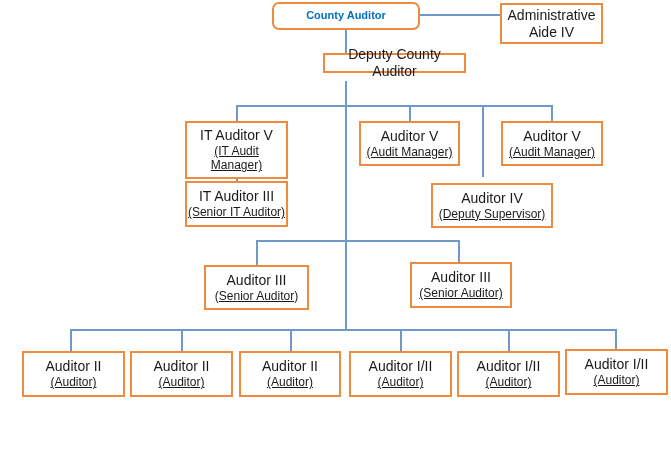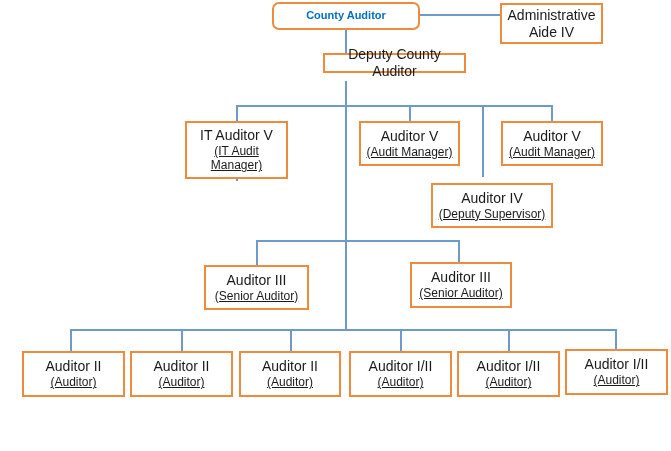--- a/index.html
+++ b/index.html
@@ -63,20 +63,24 @@
   </div>
   <div class="node" style="left:359px;top:121px;width:101px;height:45px;">
     <div class="t">Auditor V</div>
     <div class="s">(Audit Manager)</div>
   </div>
   <div class="node" style="left:501px;top:121px;width:102px;height:45px;">
     <div class="t">Auditor V</div>
     <div class="s">(Audit Manager)</div>
   </div>
 
+  <div class="node" style="left:185px;top:181px;width:103px;height:46px;">
+    <div class="t">IT Auditor III</div>
+    <div class="s">(Senior IT Auditor)</div>
+  </div>
   <div class="node" style="left:431px;top:183px;width:122px;height:45px;">
     <div class="t">Auditor IV</div>
     <div class="s">(Deputy Supervisor)</div>
   </div>
 
   <div class="node" style="left:204px;top:265px;width:105px;height:45px;">
     <div class="t">Auditor III</div>
     <div class="s">(Senior Auditor)</div>
   </div>
   <div class="node" style="left:410px;top:262px;width:102px;height:46px;">

